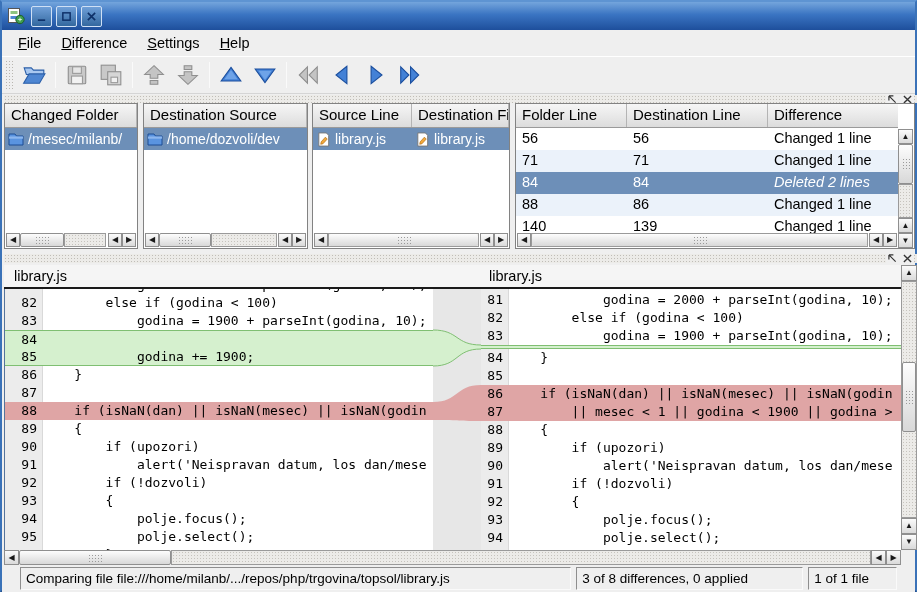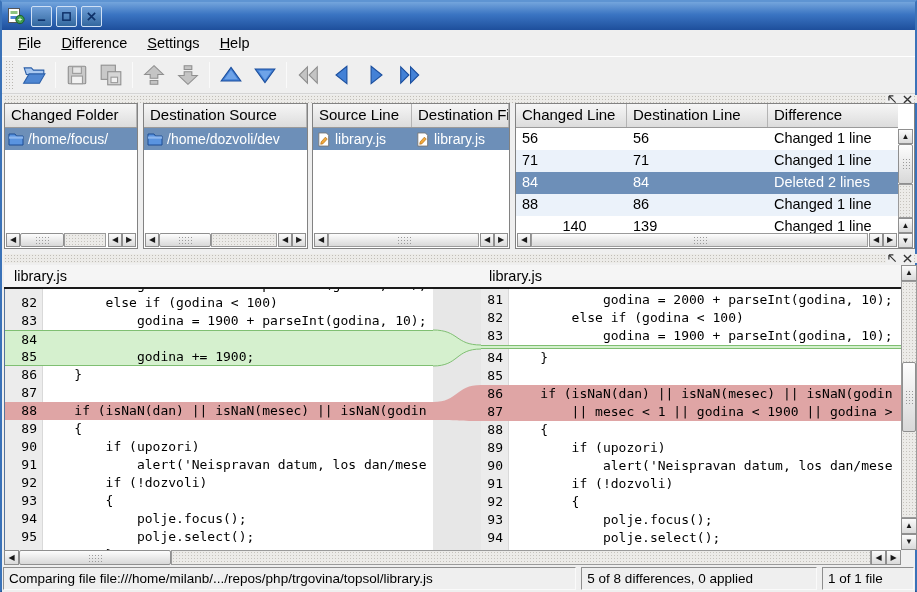--- a/index.html
+++ b/index.html
@@ -81,21 +81,21 @@
   .crow .num { flex:none; text-align:right; padding-right:6px; }
   #left-pane .num { width:38px; } #right-pane .num { width:28px; }
   .crow .src { flex:1; white-space:pre; overflow:hidden; }
   .crow.g { background:#d5f0ce; }
   .crow.g.bt { border-top:1px solid #7fbf72; }
   .crow.g.bb { border-bottom:1px solid #7fbf72; }
   .crow.r { background:#dfa5a5; }
   .marker-row { height:4px; background:#d5f0ce; border-top:1px solid #7fbf72; border-bottom:1px solid #7fbf72; }
   
   #statusbar { position:absolute; left:0; top:563px; width:913px; height:27px; background:#efefef;
-    display:flex; align-items:stretch; padding:2px 1px; gap:5px; }
+    display:flex; align-items:stretch; padding:2px 18px; gap:5px; }
   .status-box { border:1px solid; border-color:#8e8e8e #fafafa #fafafa #8e8e8e; background:#efefef;
     font-size:13.5px; padding:3px 5px 0 5px; white-space:nowrap; overflow:hidden; }
   #status-message { width:574px; } #status-diffs { width:236px; } #status-files { width:92px; }
 </style>
 </head>
 <body>
 
 <div id="window">
 
   <div id="titlebar">
@@ -219,21 +219,21 @@
 
   <div class="panel" style="left:2px; width:134px;">
     <div class="panel-header">
         <span class="ph-cell" style="width:100%">Changed Folder</span>
       </div>
     <div class="prow sel">
       <svg viewBox="0 0 16 16">
           <path d="M1 3h6l1.5 2H15v9H1z" fill="#5a94e0" stroke="#1d4d94"></path>
           <path d="M1 5.5h14v2.2H1z" fill="#8cb6ee"></path>
         </svg>
-      <span>/home/focus/</span>
+      <span>/mesec/milanb/</span>
     </div>
     <div class="sb-btn" style="left:1px; bottom:1px; width:14px; height:14px;">◀</div>
     <div class="sb-thumb" style="left:15px; bottom:1px; width:44px; height:14px;">
         <span class="grip"></span>
       </div>
     <div class="sb-track" style="left:59px; bottom:1px; width:42px; height:14px;"></div>
     <div class="sb-btn" style="right:15px; bottom:1px; width:14px; height:14px;">◀</div>
     <div class="sb-btn" style="right:1px; bottom:1px; width:14px; height:14px;">▶</div>
   </div>
 
@@ -282,47 +282,47 @@
     <div class="sb-track" style="left:15px; bottom:1px; width:151px; height:14px;">
         <span class="sb-thumb" style="left:0; top:0; width:100%; height:12px; border:none; background:linear-gradient(#fdfdfd,#d8d8d8);"></span>
         <span class="grip"></span>
       </div>
     <div class="sb-btn" style="right:15px; bottom:1px; width:14px; height:14px;">◀</div>
     <div class="sb-btn" style="right:1px; bottom:1px; width:14px; height:14px;">▶</div>
   </div>
 
   <div class="panel" style="left:513px; width:400px;">
     <div class="panel-header" style="width:382px">
-      <span class="ph-cell" style="width:111px">Changed Line</span>
+      <span class="ph-cell" style="width:111px">Folder Line</span>
       <span class="ph-cell" style="width:141px">Destination Line</span>
       <span class="ph-cell" style="width:130px; border-right:none">Difference</span>
     </div>
     <div id="diff-table" style="width:382px; height:105px; overflow:hidden;">
         <div class="dtr">
           <span style="width: 111px;">56</span>
           <span style="width: 141px;">56</span>
           <span style="width: 130px;">Changed 1 line</span>
         </div>
         <div class="dtr alt">
           <span style="width: 111px;">71</span>
           <span style="width: 141px;">71</span>
           <span style="width: 130px;">Changed 1 line</span>
         </div>
         <div class="dtr sel">
           <span style="width: 111px;">84</span>
           <span style="width: 141px;">84</span>
-          <span style="width: 130px;">Deleted 2 lines</span>
+          <span style="width: 130px; font-style: italic;">Deleted 2 lines</span>
         </div>
         <div class="dtr alt">
           <span style="width: 111px;">88</span>
           <span style="width: 141px;">86</span>
           <span style="width: 130px;">Changed 1 line</span>
         </div>
         <div class="dtr">
-          <span style="width: 111px; text-align: center;">140</span>
+          <span style="width: 111px;">140</span>
           <span style="width: 141px;">139</span>
           <span style="width: 130px;">Changed 1 line</span>
         </div>
       </div>
 
     <div class="sb-btn" style="right:1px; top:25px; width:15px; height:15px;">▲</div>
     <div class="sb-thumb" style="right:1px; top:40px; width:15px; height:40px;">
         <span class="grip" style="width:8px;height:12px"></span>
       </div>
     <div class="sb-track" style="right:1px; top:80px; width:15px; height:34px;"></div>
@@ -513,17 +513,17 @@
   <div class="sb-btn" style="left:2px; top:548px; width:15px; height:15px;">◀</div>
   <div class="sb-thumb" style="left:17px; top:548px; width:152px; height:15px;">
       <span class="grip"></span>
     </div>
   <div class="sb-track" style="left:169px; top:548px; width:700px; height:15px;"></div>
   <div class="sb-btn" style="left:869px; top:548px; width:15px; height:15px;">◀</div>
   <div class="sb-btn" style="left:884px; top:548px; width:15px; height:15px;">▶</div>
 
   <div id="statusbar">
     <span class="status-box" id="status-message">Comparing file file:///home/milanb/.../repos/php/trgovina/topsol/library.js</span>
-    <span class="status-box" id="status-diffs">5 of 8 differences, 0 applied</span>
+    <span class="status-box" id="status-diffs">3 of 8 differences, 0 applied</span>
     <span class="status-box" id="status-files">1 of 1 file</span>
   </div>
 
 </div>
 
 </body></html>

